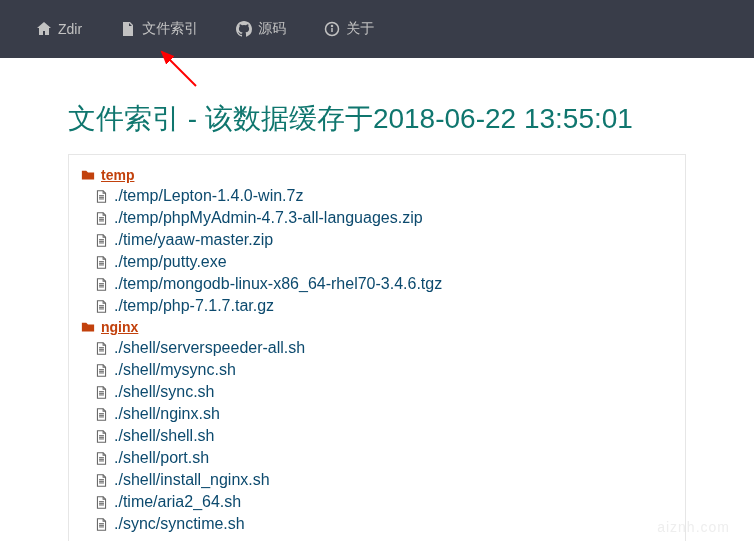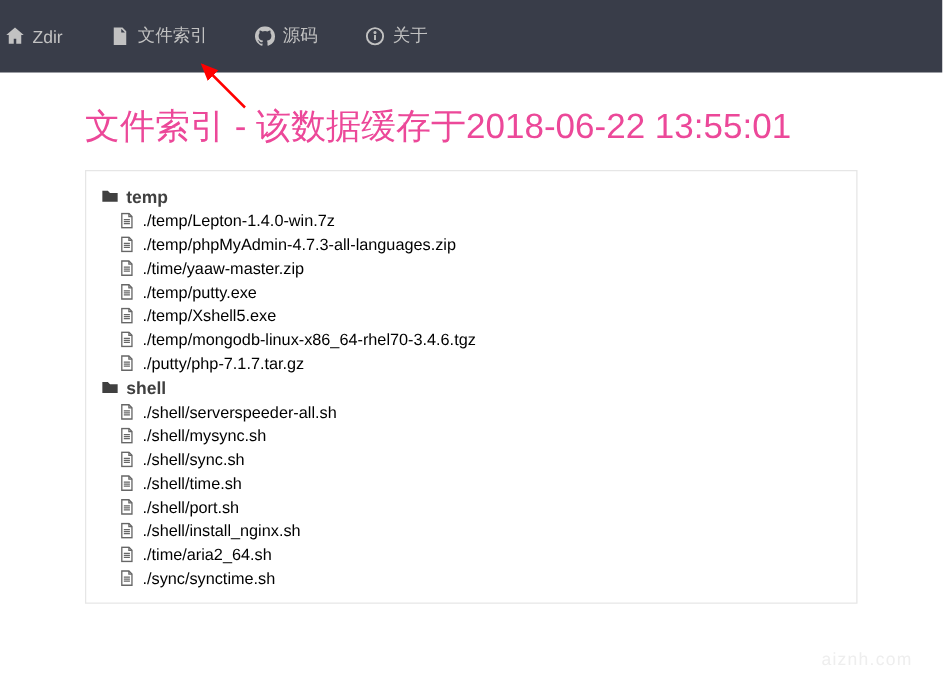--- a/index.html
+++ b/index.html
@@ -1,25 +1,25 @@
 <!DOCTYPE html>
 <html><head>
 <meta charset="utf-8">
 <style>
 * { margin: 0; padding: 0; box-sizing: border-box; }
 body { font-family: -apple-system, "Helvetica Neue", Arial, sans-serif; background: #fff; width: 754px; height: 541px; overflow: hidden; position: relative; }
-.navbar { background: #393d49; height: 58px; display: flex; align-items: center; padding: 0 4px; }
+.navbar { background: #393d49; height: 58px; display: flex; align-items: center; padding: 0 36px; }
 .nav-item { color: #c2c2c2; font-size: 14px; margin-right: 38px; display: flex; align-items: center; cursor: pointer; }
 .nav-item .icon { margin-right: 6px; display: inline-flex; }
 .arrow { position: absolute; top: 46px; left: 156px; }
-.page-title { font-size: 28px; color: #ec4899; padding: 24px 0 16px 68px; font-weight: normal; }
+.page-title { font-size: 28px; color: #0f766e; padding: 42px 0 16px 68px; font-weight: normal; }
 .content { margin: 0 68px; border: 1px solid #e6e6e6; padding: 10px 12px; }
-.folder-row { display: flex; align-items: center; color: #404040; font-weight: bold; font-size: 14px; padding: 2px 0; }
+.folder-row { display: flex; align-items: center; color: #c2410c; font-weight: bold; font-size: 14px; padding: 2px 0; text-decoration: underline; }
 .folder-row .icon { margin-right: 6px; display: inline-flex; }
-.file-row { display: flex; align-items: center; color: #000000; font-size: 13px; padding: 2px 0 2px 14px; }
+.file-row { display: flex; align-items: center; color: #0c4a6e; font-size: 16px; padding: 2px 0 2px 14px; }
 .file-row .icon { margin-right: 6px; display: inline-flex; color: #666; }
 .watermark { position: absolute; bottom: 6px; right: 24px; color: #eee; font-size: 14px; letter-spacing: 1px; }
 </style>
 </head>
 <body>
 
 <div class="navbar">
   <div class="nav-item">
     <span class="icon">
       <svg width="16" height="16" viewBox="0 0 16 16" fill="currentColor">
@@ -127,53 +127,41 @@
     <div class="file-row">
       <span class="icon">
         <svg width="13" height="13" viewBox="0 0 16 16" fill="none" stroke="currentColor" stroke-width="1.3">
           <path d="M3 1h7l3 3v11H3V1z"></path>
           <path d="M10 1v3h3"></path>
           <line x1="5" y1="7" x2="11" y2="7"></line>
           <line x1="5" y1="9" x2="11" y2="9"></line>
           <line x1="5" y1="11" x2="11" y2="11"></line>
         </svg>
       </span>
-      <span>./temp/Xshell5.exe</span>
-    </div>
-    <div class="file-row">
-      <span class="icon">
-        <svg width="13" height="13" viewBox="0 0 16 16" fill="none" stroke="currentColor" stroke-width="1.3">
-          <path d="M3 1h7l3 3v11H3V1z"></path>
-          <path d="M10 1v3h3"></path>
-          <line x1="5" y1="7" x2="11" y2="7"></line>
-          <line x1="5" y1="9" x2="11" y2="9"></line>
-          <line x1="5" y1="11" x2="11" y2="11"></line>
-        </svg>
-      </span>
       <span>./temp/mongodb-linux-x86_64-rhel70-3.4.6.tgz</span>
     </div>
     <div class="file-row">
       <span class="icon">
         <svg width="13" height="13" viewBox="0 0 16 16" fill="none" stroke="currentColor" stroke-width="1.3">
           <path d="M3 1h7l3 3v11H3V1z"></path>
           <path d="M10 1v3h3"></path>
           <line x1="5" y1="7" x2="11" y2="7"></line>
           <line x1="5" y1="9" x2="11" y2="9"></line>
           <line x1="5" y1="11" x2="11" y2="11"></line>
         </svg>
       </span>
-      <span>./putty/php-7.1.7.tar.gz</span>
+      <span>./temp/php-7.1.7.tar.gz</span>
     </div>
     <div class="folder-row">
       <span class="icon">
         <svg width="14" height="14" viewBox="0 0 16 16" fill="currentColor">
           <path d="M1 3h5l2 2h7v8H1V3z"></path>
         </svg>
       </span>
-      <span>shell</span>
+      <span>nginx</span>
     </div>
     <div class="file-row">
       <span class="icon">
         <svg width="13" height="13" viewBox="0 0 16 16" fill="none" stroke="currentColor" stroke-width="1.3">
           <path d="M3 1h7l3 3v11H3V1z"></path>
           <path d="M10 1v3h3"></path>
           <line x1="5" y1="7" x2="11" y2="7"></line>
           <line x1="5" y1="9" x2="11" y2="9"></line>
           <line x1="5" y1="11" x2="11" y2="11"></line>
         </svg>
@@ -207,21 +195,33 @@
     <div class="file-row">
       <span class="icon">
         <svg width="13" height="13" viewBox="0 0 16 16" fill="none" stroke="currentColor" stroke-width="1.3">
           <path d="M3 1h7l3 3v11H3V1z"></path>
           <path d="M10 1v3h3"></path>
           <line x1="5" y1="7" x2="11" y2="7"></line>
           <line x1="5" y1="9" x2="11" y2="9"></line>
           <line x1="5" y1="11" x2="11" y2="11"></line>
         </svg>
       </span>
-      <span>./shell/time.sh</span>
+      <span>./shell/nginx.sh</span>
+    </div>
+    <div class="file-row">
+      <span class="icon">
+        <svg width="13" height="13" viewBox="0 0 16 16" fill="none" stroke="currentColor" stroke-width="1.3">
+          <path d="M3 1h7l3 3v11H3V1z"></path>
+          <path d="M10 1v3h3"></path>
+          <line x1="5" y1="7" x2="11" y2="7"></line>
+          <line x1="5" y1="9" x2="11" y2="9"></line>
+          <line x1="5" y1="11" x2="11" y2="11"></line>
+        </svg>
+      </span>
+      <span>./shell/shell.sh</span>
     </div>
     <div class="file-row">
       <span class="icon">
         <svg width="13" height="13" viewBox="0 0 16 16" fill="none" stroke="currentColor" stroke-width="1.3">
           <path d="M3 1h7l3 3v11H3V1z"></path>
           <path d="M10 1v3h3"></path>
           <line x1="5" y1="7" x2="11" y2="7"></line>
           <line x1="5" y1="9" x2="11" y2="9"></line>
           <line x1="5" y1="11" x2="11" y2="11"></line>
         </svg>

